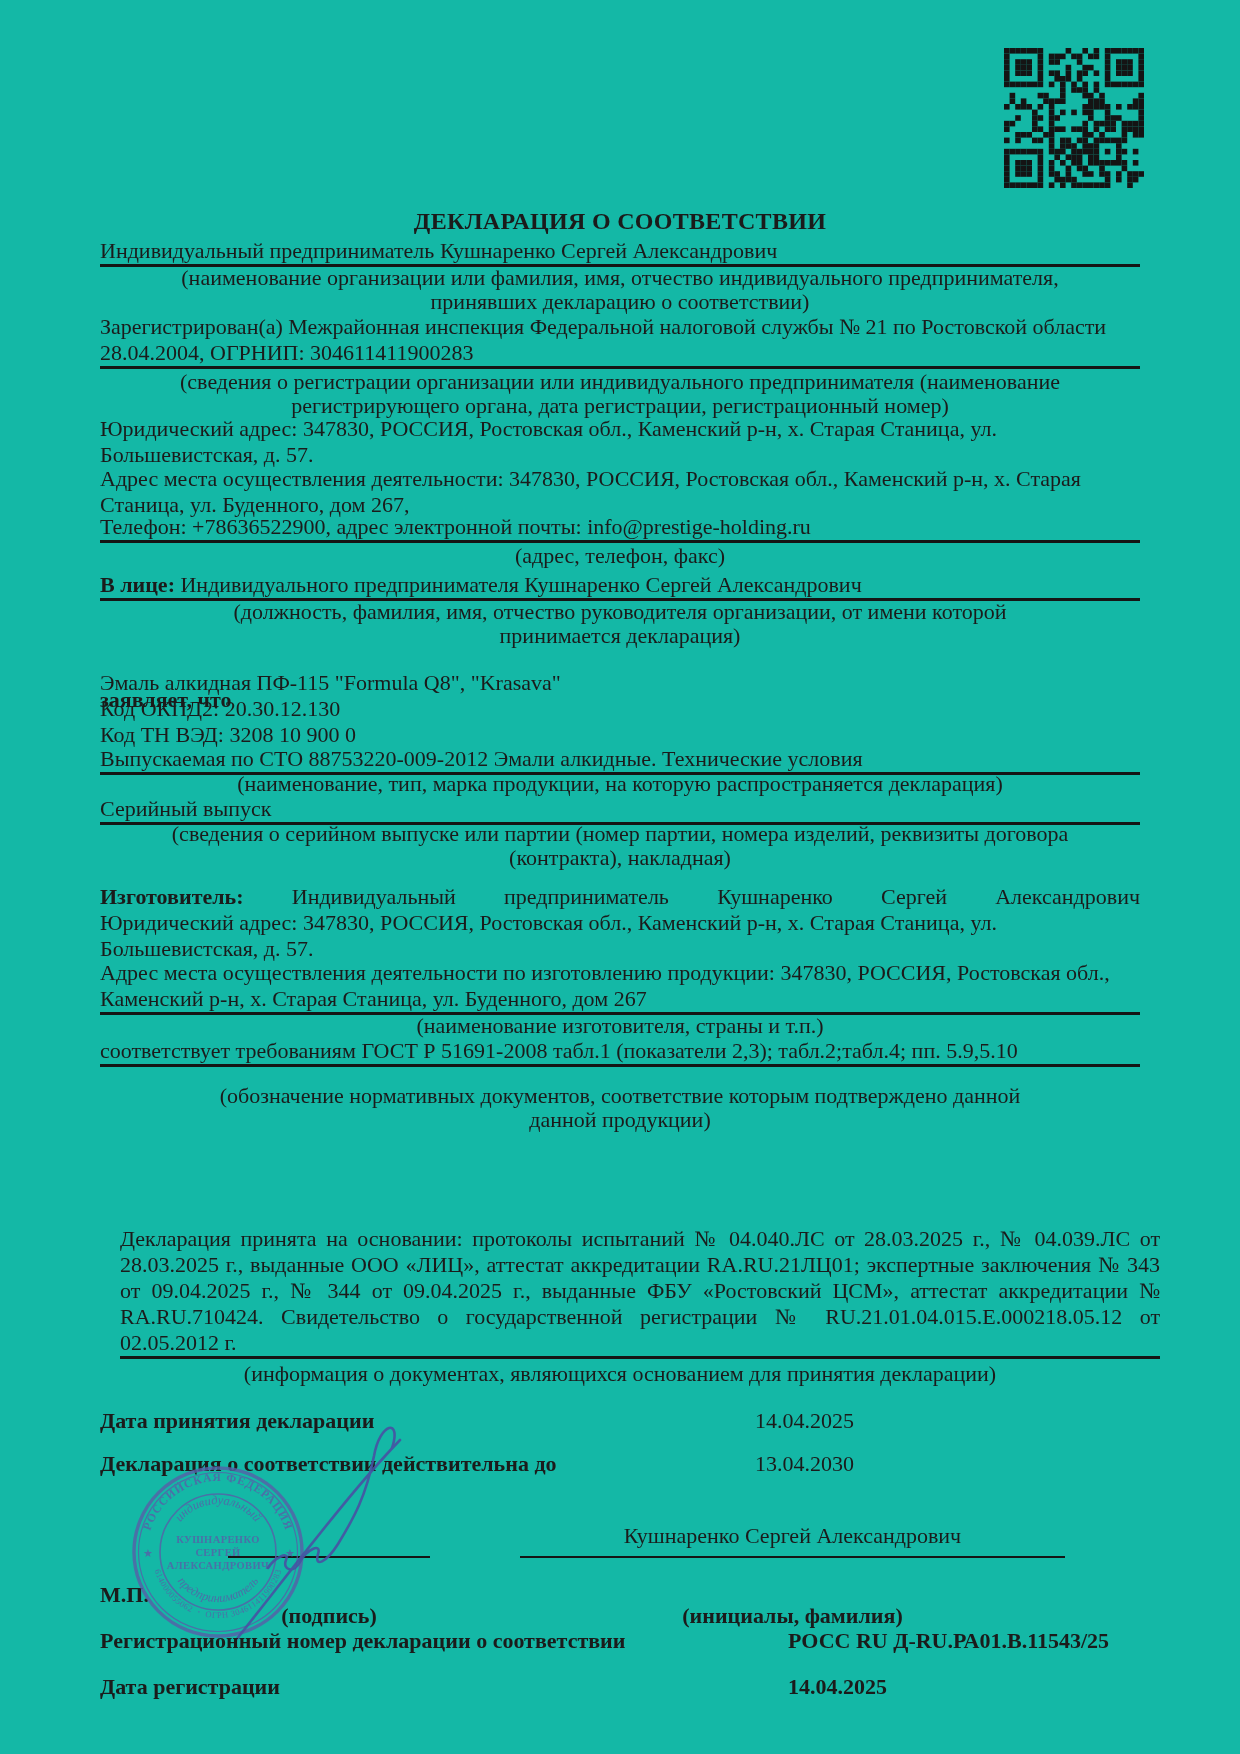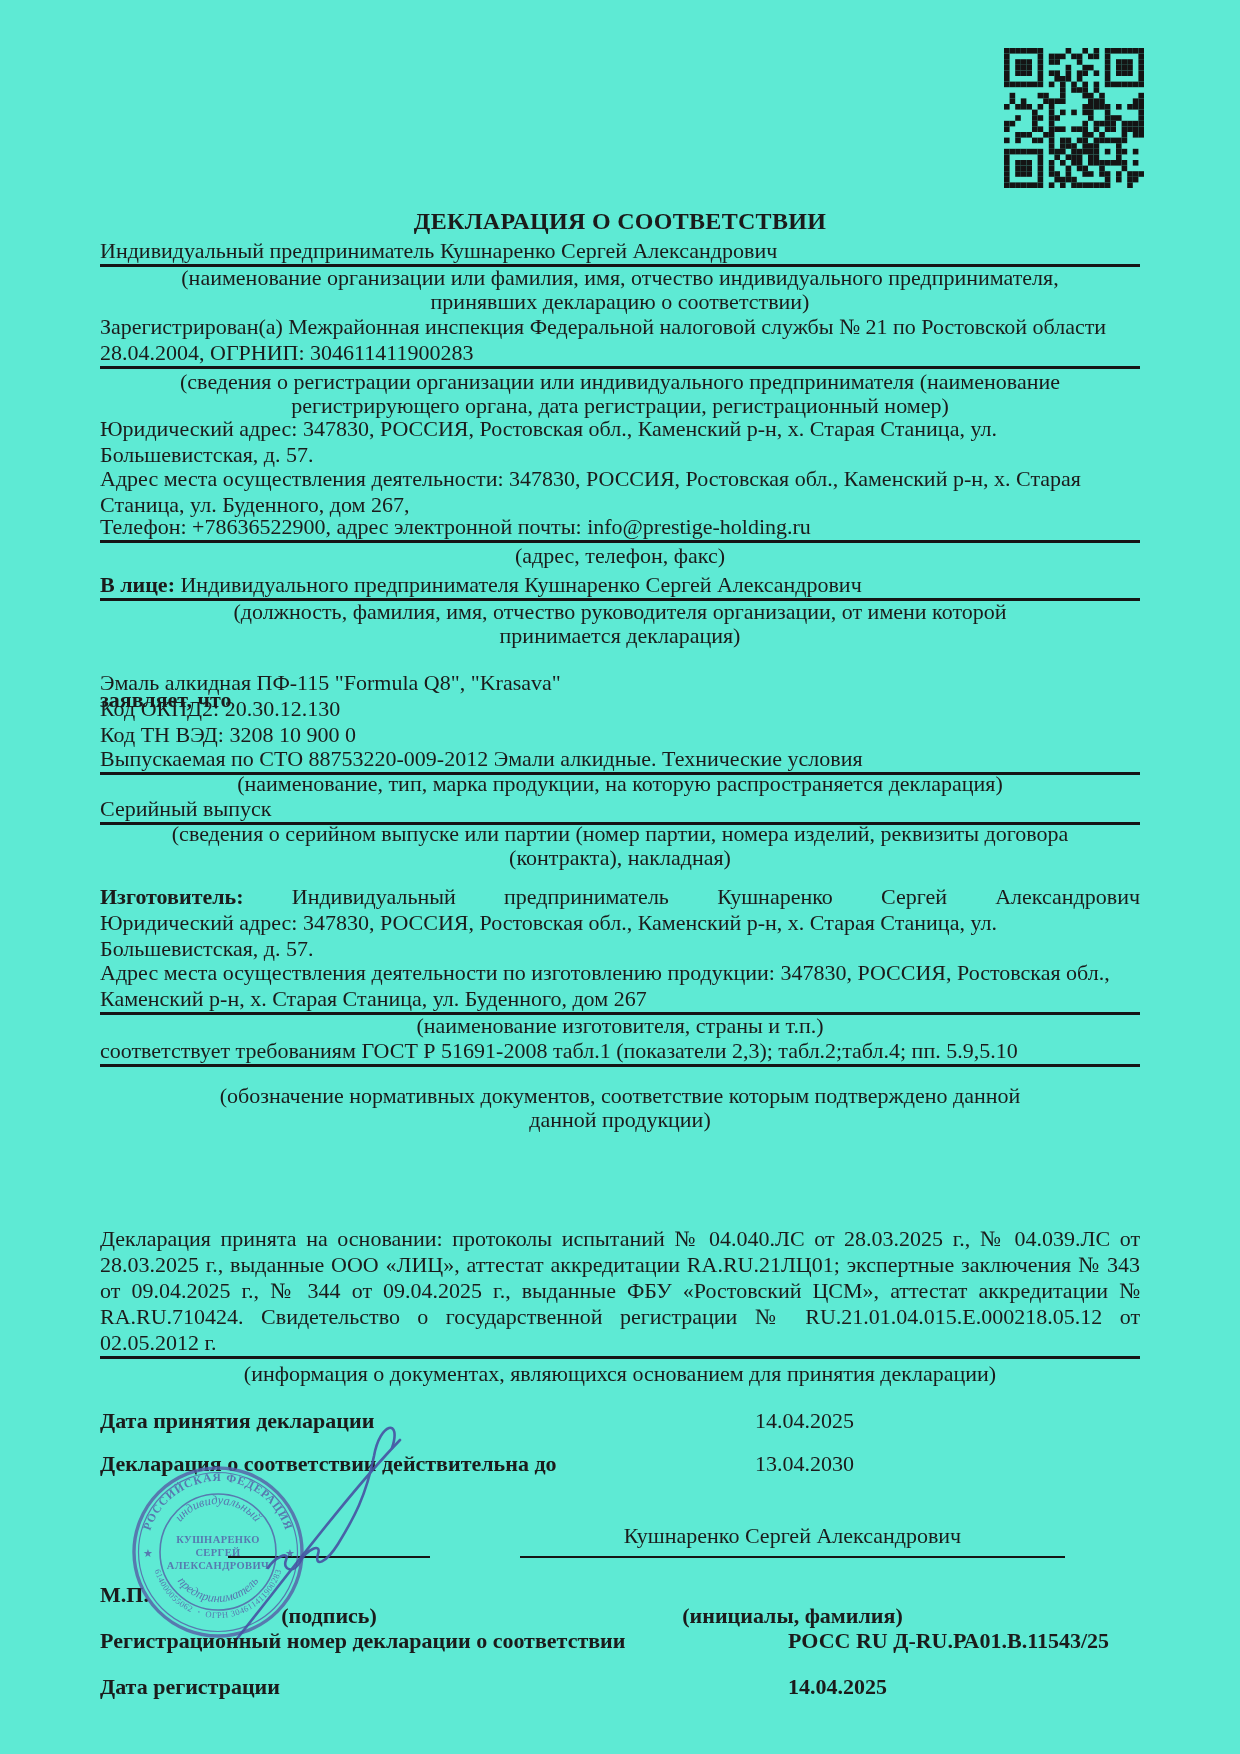--- a/index.html
+++ b/index.html
@@ -1,25 +1,25 @@
 <!DOCTYPE html>
 <html><head>
 <meta charset="utf-8">
 <style>
   html,body{margin:0;padding:0;background:#888;}
-  .page{position:relative;width:1240px;height:1754px;background:#5eead4;margin:0 auto;
+  .page{position:relative;width:1240px;height:1754px;background:#14b8a6;margin:0 auto;
         font-family:"Liberation Serif","DejaVu Serif",serif;font-size:22px;color:#1b1b1b;
         overflow:hidden;}
   .blk{position:absolute;left:100px;width:1040px;line-height:26px;}
   .title{font-weight:bold;font-size:24px;text-align:center;letter-spacing:.3px;}
   .field{border-bottom:3px solid #151515;}
   .caption{text-align:center;line-height:24px;}
   .bold{font-weight:bold;margin-top:41px;}
   .nowrap{white-space:nowrap;}
-  .justify{text-align:justify;}
+  .justify{text-align:justify;margin-left:20px;}
   .stretch{text-align:justify;text-align-last:justify;}
   .email{}
   .row{position:absolute;left:100px;width:1040px;line-height:26px;}
   .row .val{position:absolute;top:0;}
   .val-date{left:655px;}
   .val-reg{left:688px;font-weight:bold;}
   .hline{position:absolute;height:0;border-bottom:2px solid #151515;}
   .sig-center{position:absolute;text-align:center;line-height:26px;}
   .qr{position:absolute;left:1004px;top:48px;width:140px;height:140px;}
   .stamp{position:absolute;left:126px;top:1460px;width:184px;height:184px;opacity:.82;}

